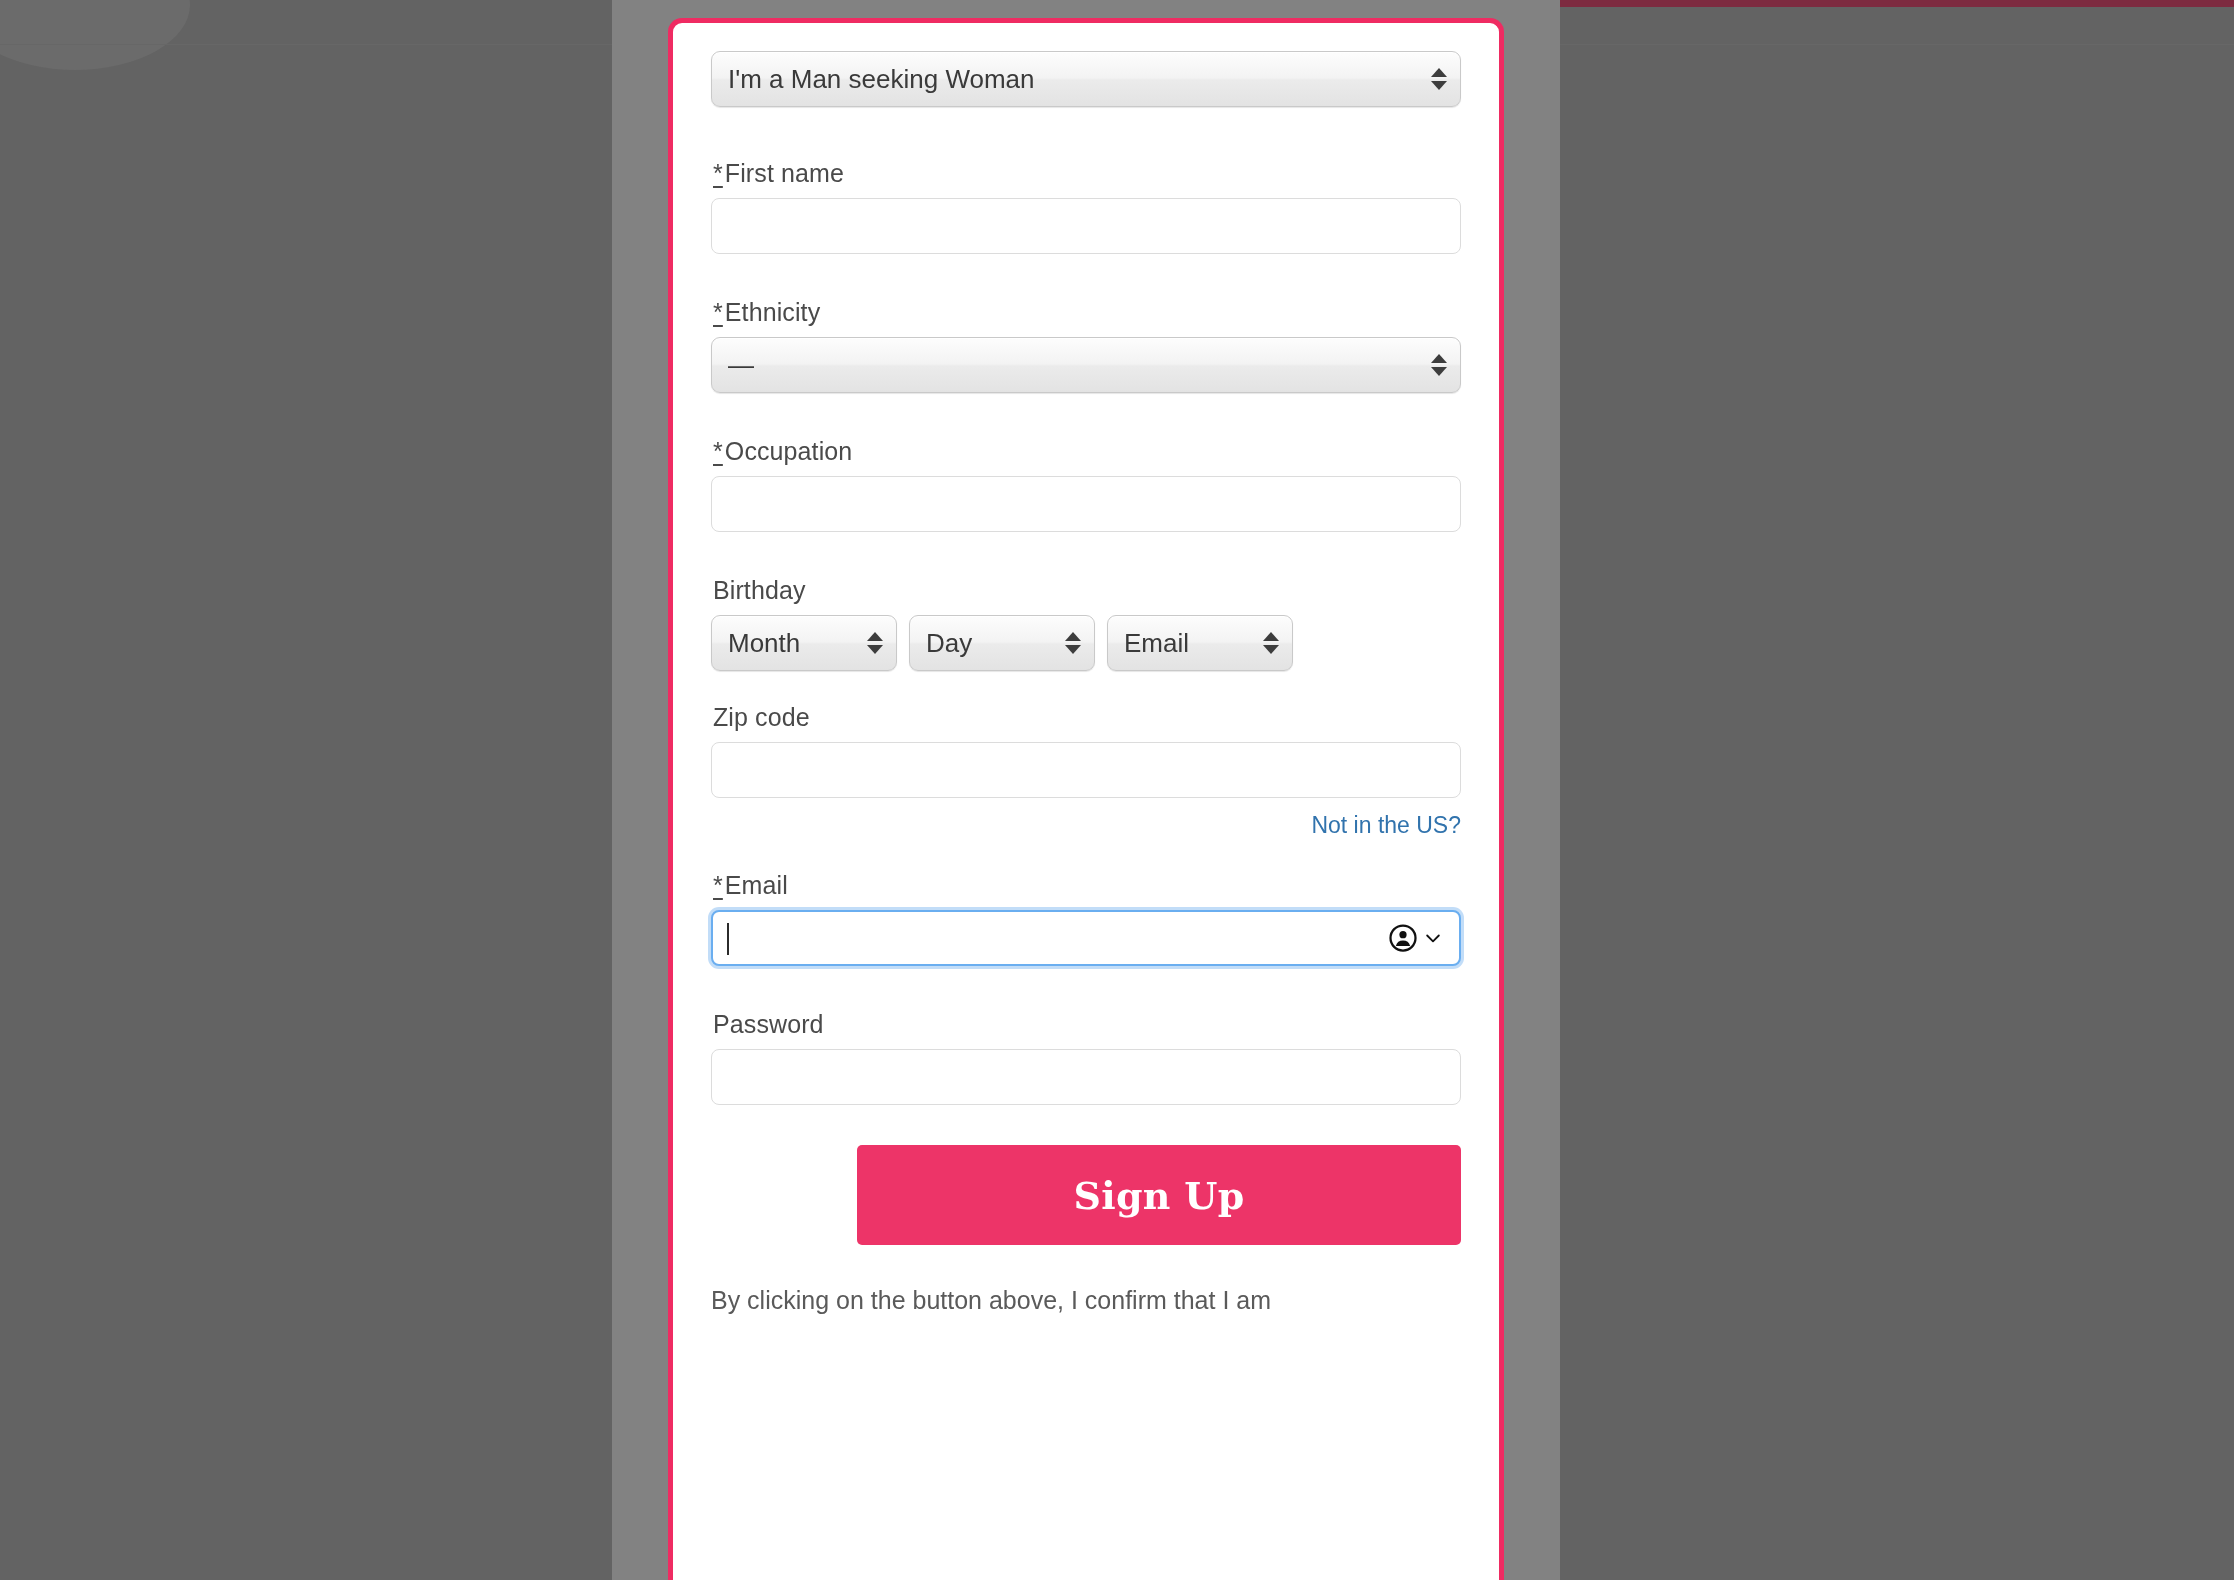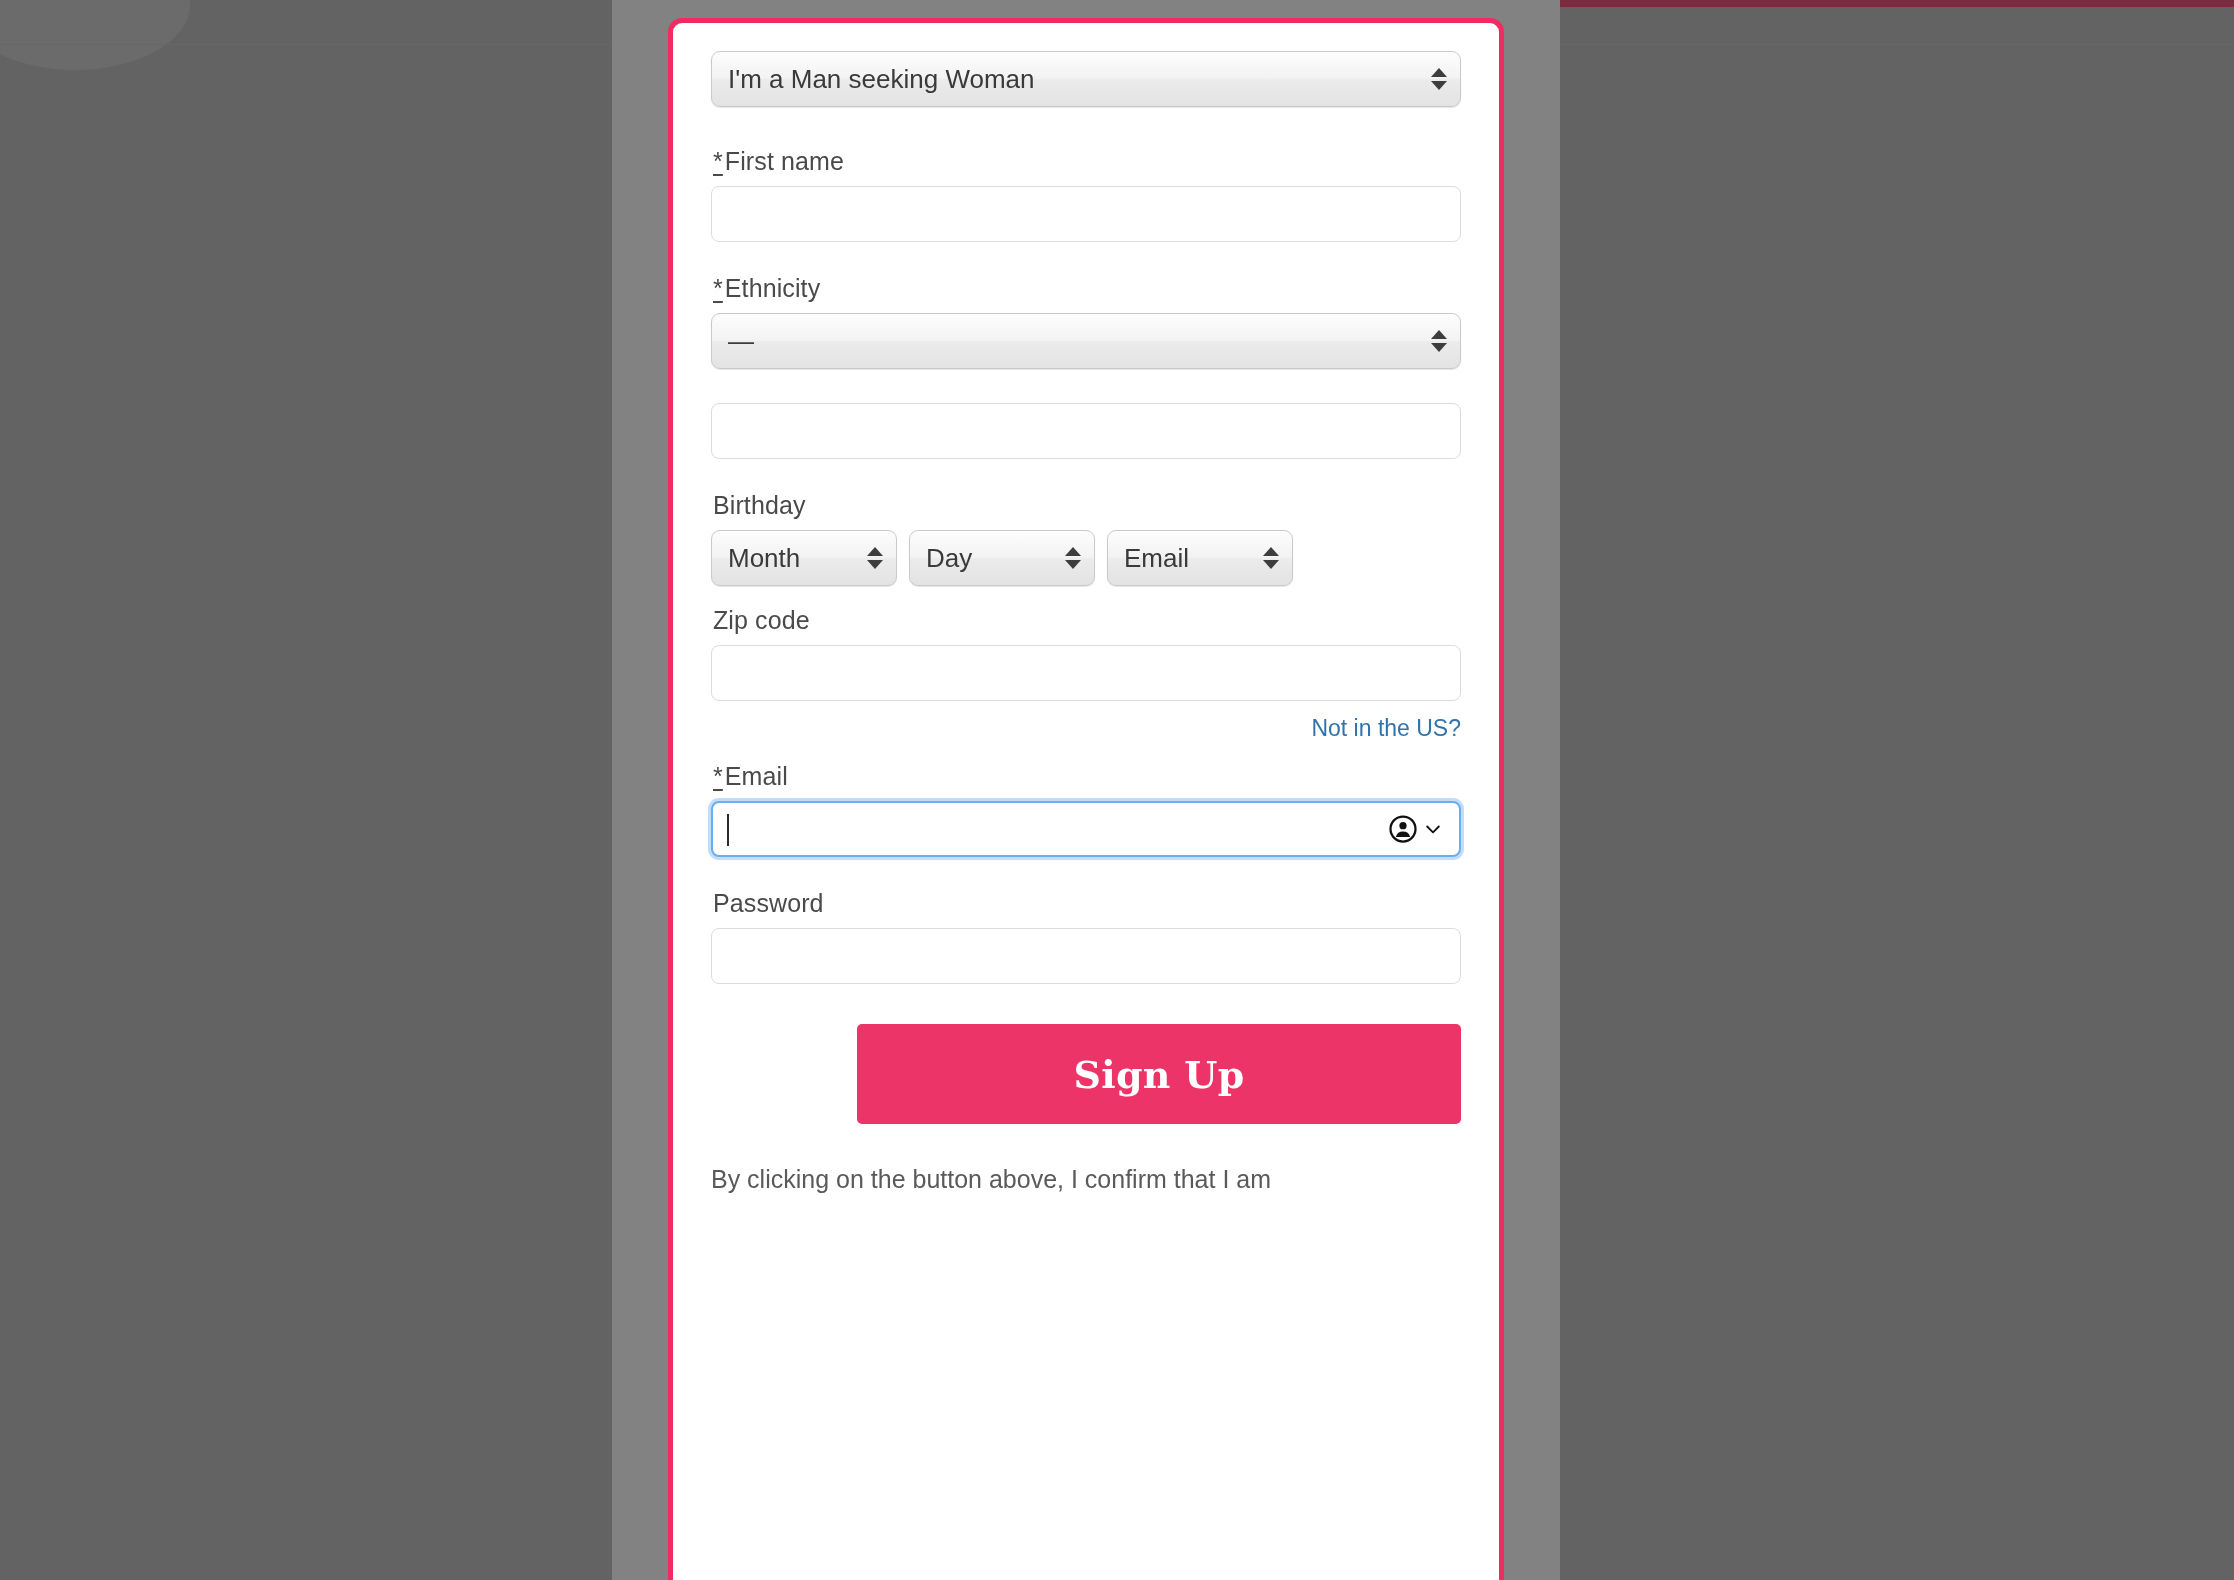--- a/index.html
+++ b/index.html
@@ -67,21 +67,21 @@
     border-bottom: none;
     border-radius: 14px 14px 0 0;
     overflow: hidden;
   }
   .modal-inner {
     padding: 28px 38px 0 38px;
   }
 
   
   .field {
-    margin-bottom: 0;
+    margin-bottom: 12px;
   }
   .label {
     font-size: 25px;
     color: #4a4a4a;
     line-height: 1;
     margin: 0 0 12px 2px;
     letter-spacing: .1px;
   }
   .req {
     text-decoration: underline;
@@ -258,20 +258,23 @@
           <span class="arrows">
             <span class="tri up"></span>
               <span class="tri down"></span>
           </span>
         </div>
       </div>
 
       <div class="gap-md"></div>
 
       <div class="field">
+        <div class="label">
+          <span class="req">*</span><span>Occupation</span>
+        </div>
         <div class="input"></div>
       </div>
 
       <div class="gap-md"></div>
 
       <div class="field">
         <div class="label">Birthday</div>
         <div class="bday-row">
           <div class="select">
             <span>Month</span>

